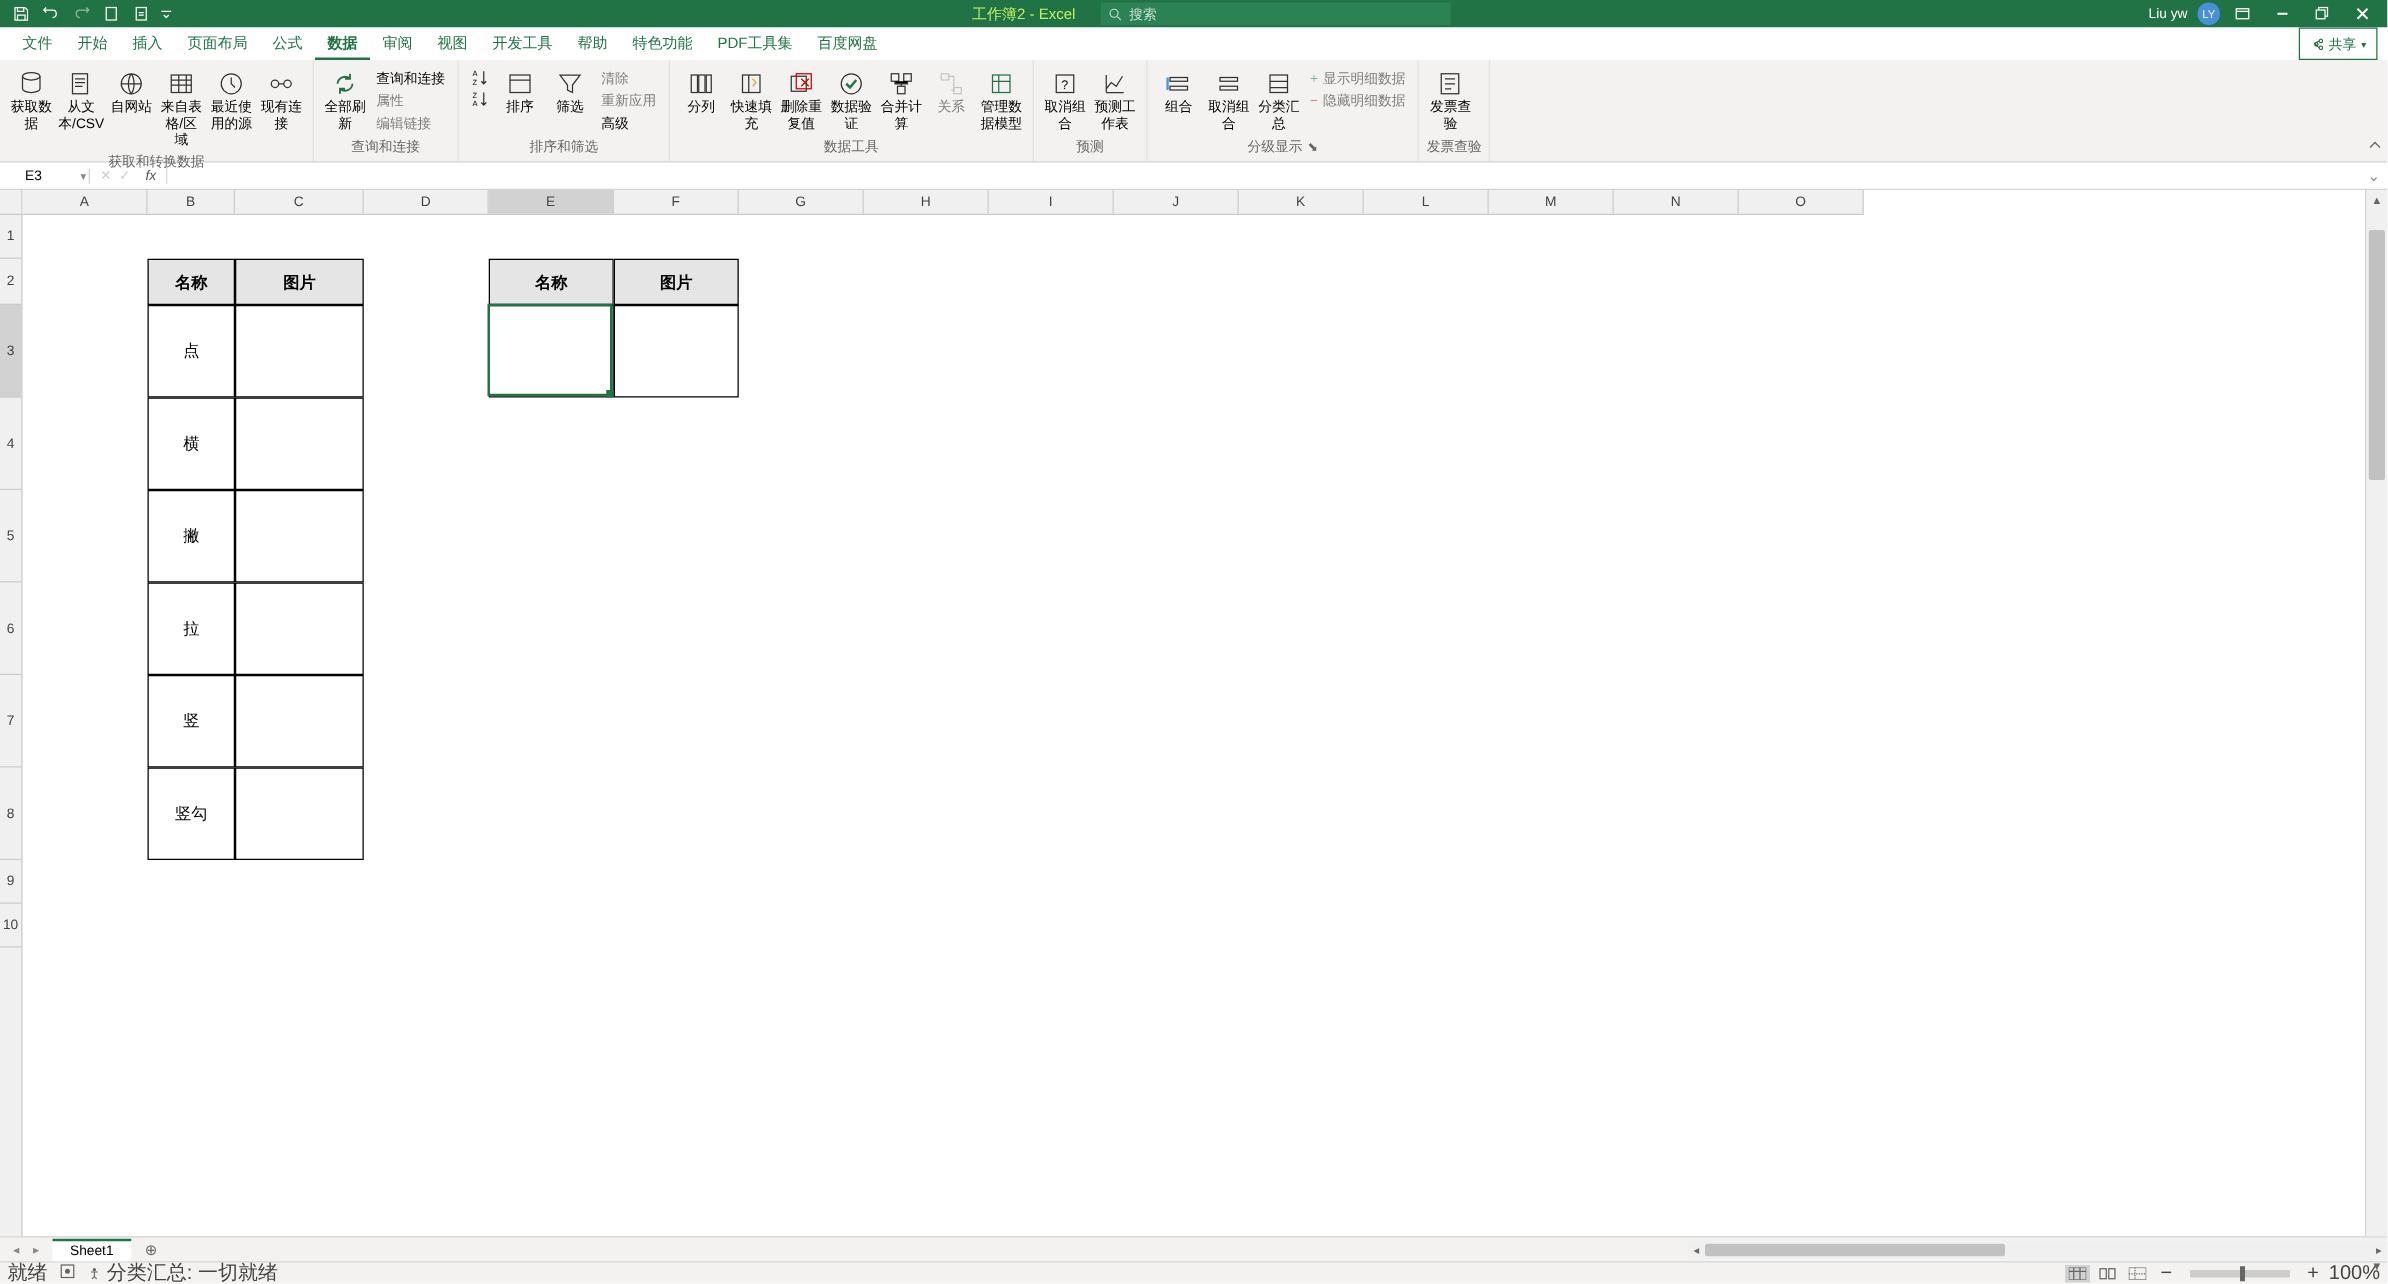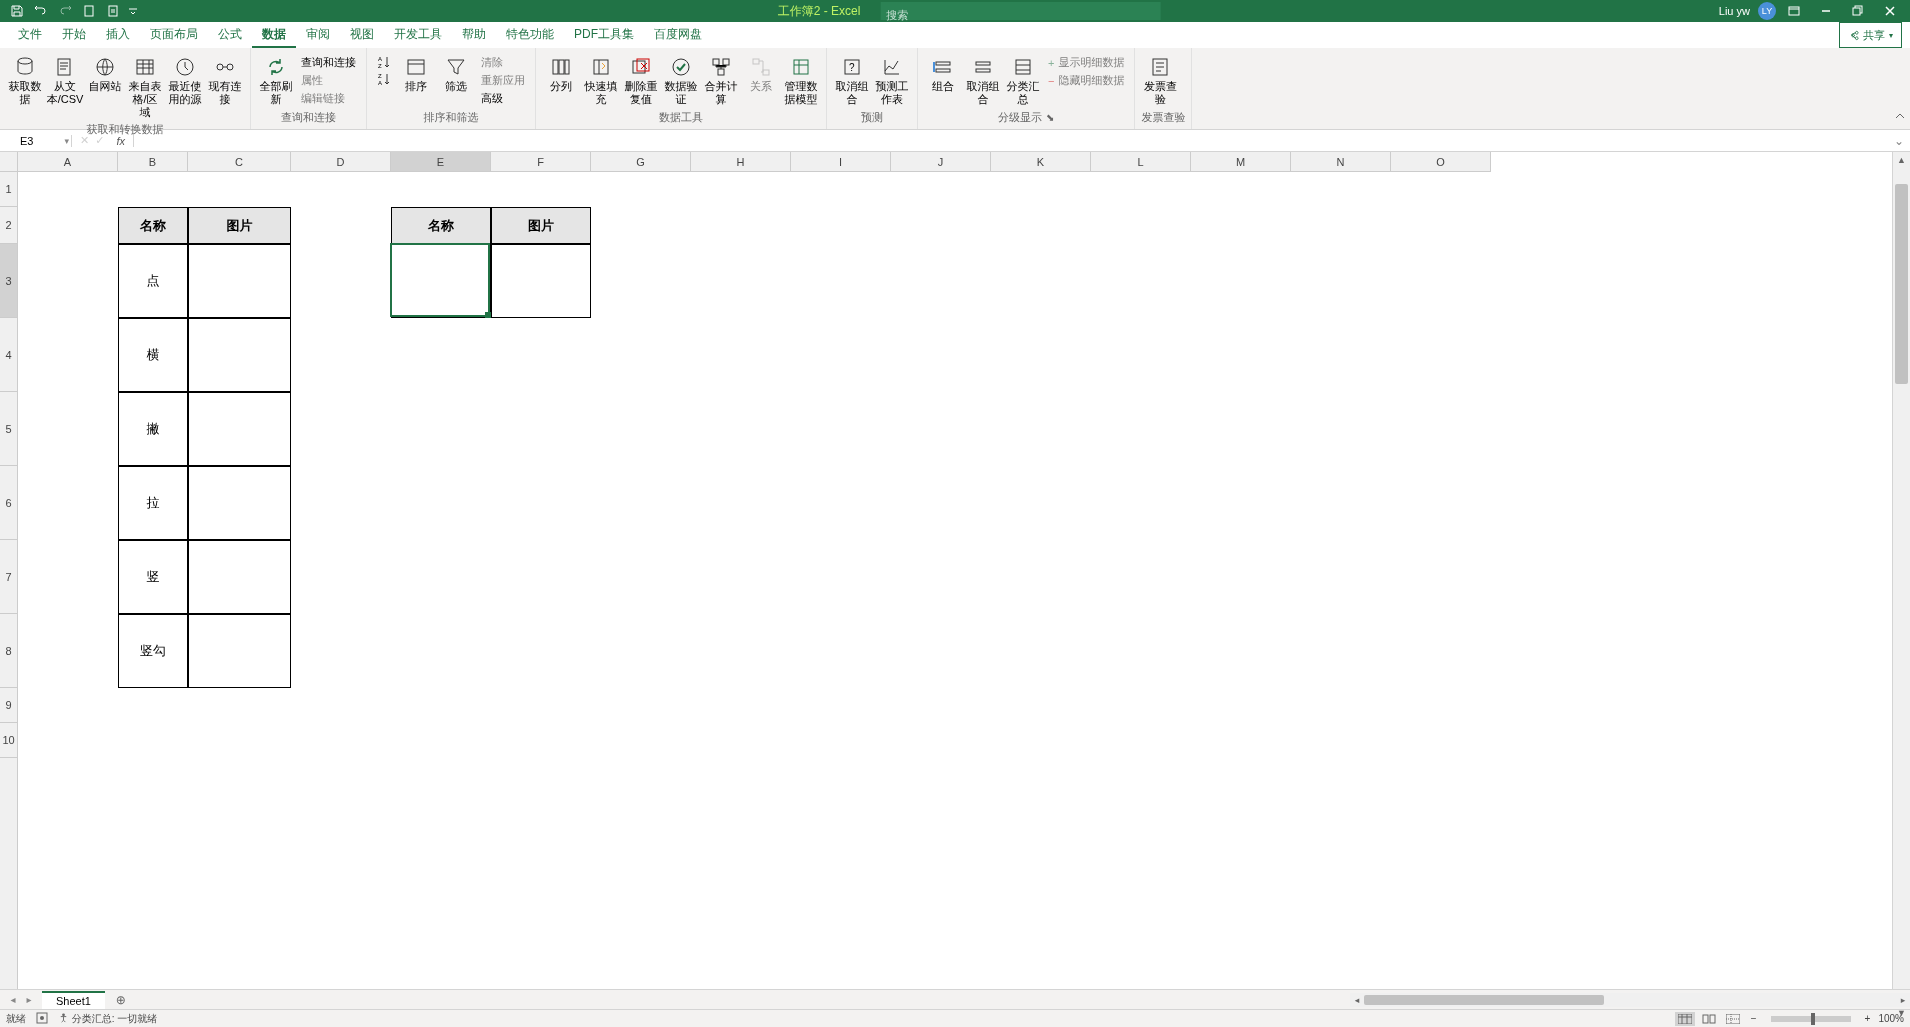--- a/index.html
+++ b/index.html
@@ -5,21 +5,21 @@
     * { margin: 0; padding: 0; box-sizing: border-box; }
     body { font-family: "Microsoft YaHei", "Segoe UI", sans-serif; font-size: 12px; background: #fff; overflow: hidden; }
     
     
     .title-bar { height: 22px; background: #217346; display: flex; align-items: center; color: #fff; position: relative; }
     .qat { display: flex; align-items: center; gap: 2px; padding-left: 6px; }
     .qat-item { width: 22px; height: 18px; display: flex; align-items: center; justify-content: center; cursor: pointer; }
     .qat-item svg { fill: #fff; }
     .title-center { position: absolute; left: 50%; transform: translateX(-50%); display: flex; align-items: center; gap: 20px; }
     .workbook-title { color: #bef264; font-size: 12px; margin-left: 28px; }
-    .search-box { width: 280px; height: 18px; background: #2b8254; display: flex; padding: 0 6px; color: #c8e0d4; font-size: 11px; gap: 6px; flex-direction: column; }
+    .search-box { width: 280px; height: 18px; background: #2b8254; display: flex; align-items: center; padding: 0 6px; color: #c8e0d4; font-size: 11px; gap: 6px; }
     .title-right { margin-left: auto; display: flex; align-items: center; gap: 4px; padding-right: 6px; }
     .user-name { color: #fff; font-size: 11px; margin-right: 4px; }
     .user-avatar { width: 18px; height: 18px; border-radius: 50%; background: #4a90d9; color: #fff; display: flex; align-items: center; justify-content: center; font-size: 9px; }
     .win-btn { width: 28px; height: 18px; display: flex; align-items: center; justify-content: center; cursor: pointer; }
     .win-btn svg { stroke: #fff; fill: none; }
     
     
     .ribbon-tabs { height: 26px; background: #fff; display: flex; padding-left: 8px; border-bottom: none; position: relative; }
     .ribbon-tab { padding: 4px 10px; font-size: 12px; color: #217346; cursor: pointer; }
     .ribbon-tab.active { border-bottom: 2px solid #217346; font-weight: 600; }
@@ -78,21 +78,21 @@
     .sheet-nav-btn { width: 14px; color: #888; font-size: 10px; cursor: pointer; text-align: center; }
     .sheet-tab { padding: 2px 14px; background: #fff; border-top: 2px solid #217346; font-size: 11px; cursor: pointer; }
     .sheet-add { width: 20px; text-align: center; color: #666; cursor: pointer; margin-left: 6px; }
     .hscroll-area { flex: 1; display: flex; align-items: center; justify-content: flex-end; }
     .hscroll { width: 560px; height: 14px; background: #f0f0f0; display: flex; align-items: center; position: relative; }
     .hscroll-btn { width: 14px; text-align: center; color: #666; font-size: 9px; cursor: pointer; }
     .hscroll-track { flex: 1; position: relative; height: 10px; }
     .hscroll-thumb { position: absolute; left: 0; width: 240px; top: 0; bottom: 0; background: #c1c1c1; border-radius: 2px; }
     
     
-    .status-bar { height: 18px; background: #f3f2f1; display: flex; align-items: center; font-size: 10px; color: #444; padding: 0 6px; border-top: 1px solid #d4d4d4; }
+    .status-bar { height: 18px; background: #f3f2f1; display: flex; align-items: center; font-size: 16px; color: #444; padding: 0 6px; border-top: 1px solid #d4d4d4; }
     .status-left { display: flex; gap: 10px; align-items: center; }
     .status-right { margin-left: auto; display: flex; align-items: center; gap: 4px; }
     .view-btn { width: 20px; height: 14px; display: flex; align-items: center; justify-content: center; cursor: pointer; }
     .view-btn.active { background: #d2d2d2; }
     .zoom-slider { width: 80px; height: 6px; background: #ccc; position: relative; margin: 0 6px; }
     .zoom-thumb { position: absolute; left: 50%; top: -3px; width: 4px; height: 12px; background: #666; }
     .zoom-btn { cursor: pointer; padding: 0 4px; }
   </style>
 </head>
 <body>

